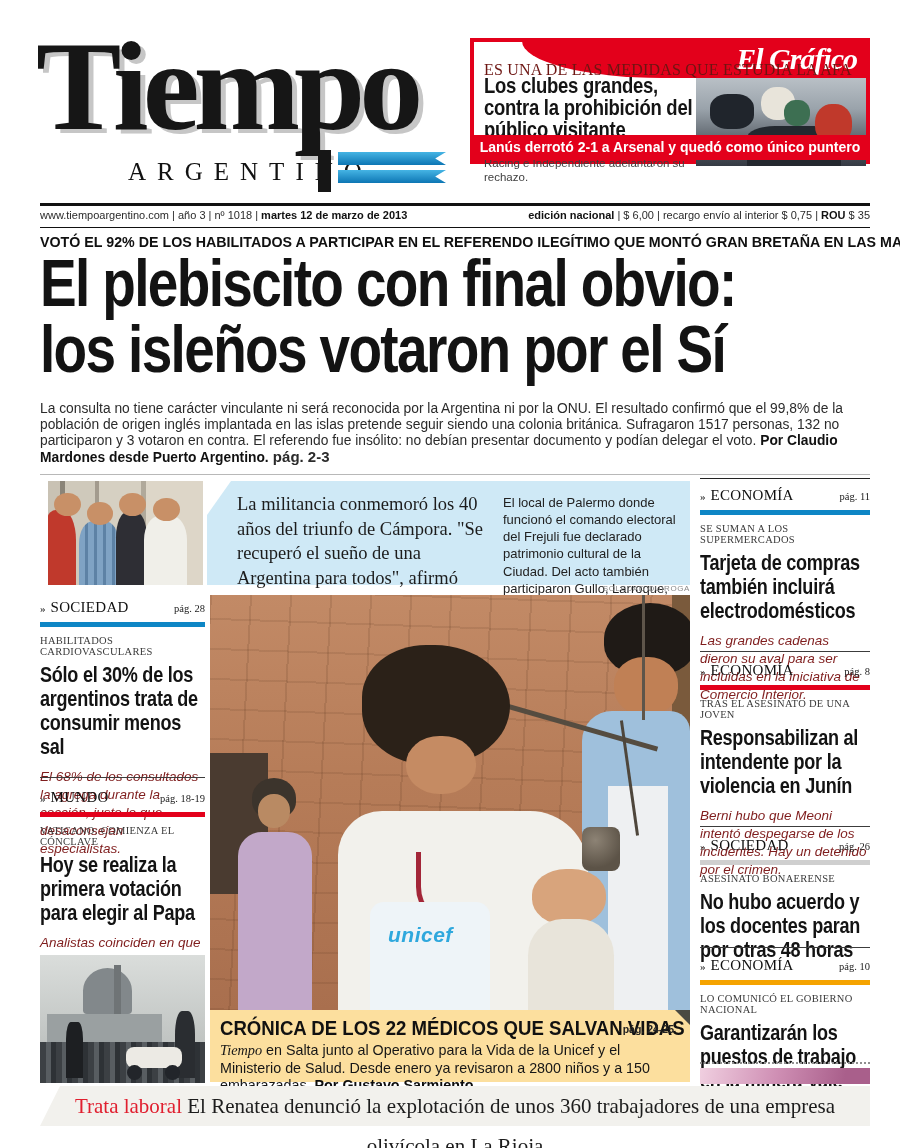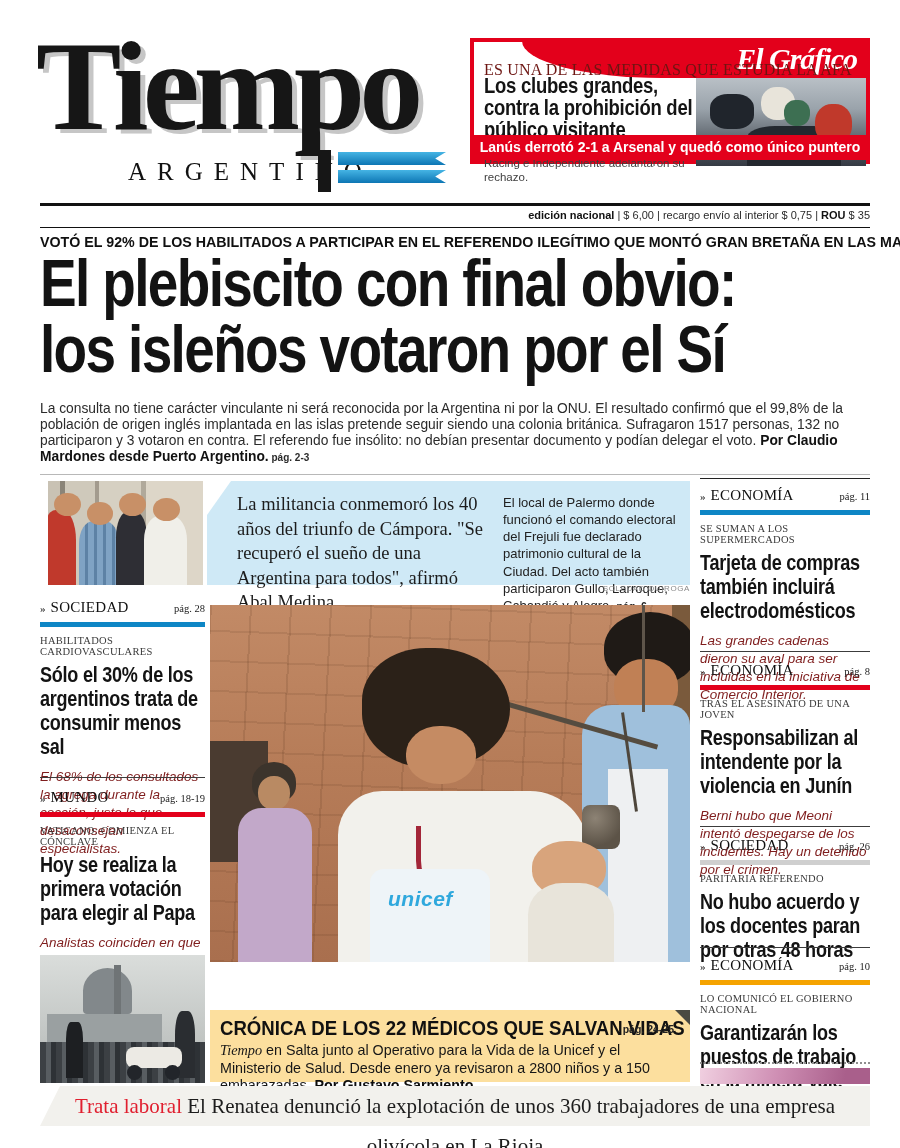--- a/index.html
+++ b/index.html
@@ -51,21 +51,21 @@
 
   
   .mkick{left:40px;top:233px;width:830px;font-weight:bold;font-size:15px;color:#101010;}
   .mkick .cxk{display:block;width:874px;transform:scaleX(.95);transform-origin:0 0;white-space:nowrap;}
   .mhl{left:40px;top:250px;width:830px;font-weight:bold;color:#131313;}
   .mhl .cxh{display:block;width:1012px;transform:scaleX(.82);transform-origin:0 0;
     font-size:67px;line-height:.98;letter-spacing:-2px;}
   .mhl .cxh span{display:block;white-space:nowrap;}
   .mlead{left:40px;top:401px;width:830px;font-size:13.8px;line-height:16px;color:#2b2b2b;}
   .mlead b{color:#111;}
-  .mlead .pgref{font-size:10px;font-weight:bold;}
+  .mlead .pgref{font-size:15px;font-weight:bold;}
   .rule-lead{left:40px;top:474px;width:830px;height:1px;background:#b8b8b8;}
 
   
   .mil-photo{left:48px;top:481px;width:155px;height:104px;overflow:hidden;
     background:linear-gradient(90deg,#c9c2b4 0 8%,#8a8478 8% 11%,#cfc9bb 11% 30%,#a39b8e 30% 33%,
       #d6d0c2 33% 60%,#b0a99b 60% 63%,#ddd6c8 63% 100%);}
   .mp-red{position:absolute;left:-4%;top:28%;width:22%;height:72%;background:#c0392c;border-radius:40% 40% 0 0;}
   .mp-plaid{position:absolute;left:20%;top:38%;width:26%;height:62%;background:
     repeating-linear-gradient(90deg,#7fa3c4 0 6px,#5d82a5 6px 9px),
     repeating-linear-gradient(0deg,rgba(255,255,255,.25) 0 5px,transparent 5px 10px);border-radius:35% 35% 0 0;}
@@ -110,22 +110,22 @@
     repeating-linear-gradient(90deg,#3c4044 0 6px,#585d61 6px 11px,#2e3236 11px 16px);}
   .vat-w{position:absolute;left:16%;top:52%;width:10%;height:44%;background:#1d1f22;border-radius:30% 30% 0 0;}
   .vat-m{position:absolute;left:82%;top:44%;width:12%;height:52%;background:#2a2d31;border-radius:35% 35% 0 0;}
   .vat-moped{position:absolute;left:52%;top:72%;width:34%;height:16%;background:#eceae4;border-radius:8px;}
   .vat-wh1,.vat-wh2{position:absolute;top:86%;width:9%;height:12%;background:#22252a;border-radius:50%;}
   .vat-wh1{left:53%;} .vat-wh2{left:76%;}
 
   
   .credit{left:210px;top:584px;width:480px;text-align:right;font-size:8px;color:#8a8a8a;
     letter-spacing:.6px;}
-  .main-photo{left:210px;top:595px;width:480px;height:357px;overflow:hidden;
-    background:linear-gradient(180deg,#c28a66 0%,#b67c58 45%,#a96f4e 100%);margin-top:10px;}
+  .main-photo{left:210px;top:595px;width:480px;height:415px;overflow:hidden;
+    background:linear-gradient(180deg,#c28a66 0%,#b67c58 45%,#a96f4e 100%);}
   .wall-tex{position:absolute;inset:0;background:
     repeating-linear-gradient(93deg,rgba(60,30,10,.12) 0 2px,transparent 2px 40px),
     repeating-linear-gradient(2deg,rgba(60,30,10,.10) 0 2px,transparent 2px 30px);}
   .doorway{position:absolute;left:0;top:38%;width:58px;height:34%;background:#4a3b30;}
   .ow-hair{position:absolute;left:42px;top:44%;width:44px;height:40px;background:#3c342c;border-radius:50% 50% 40% 40%;}
   .ow-face{position:absolute;left:48px;top:48%;width:32px;height:34px;background:#b98a63;border-radius:48%;}
   .ow-body{position:absolute;left:28px;top:57%;width:74px;height:43%;background:#c2a8c9;border-radius:24px 24px 0 0;}
   .dr-hair{position:absolute;left:152px;top:12%;width:148px;height:120px;background:#2b2118;
     border-radius:46% 54% 52% 48%;}
   .dr-face{position:absolute;left:196px;top:34%;width:70px;height:58px;background:#c58b63;border-radius:48%;}
@@ -201,20 +201,21 @@
     <div class="gkick">ES UNA DE LAS MEDIDAS QUE ESTUDIA LA AFA</div>
     <div class="ghl">
         <span class="cx">Los clubes grandes, contra la prohibición del  público visitante</span>
       </div>
     <div class="gdek">Dirigentes de Boca, River, San Lorenzo, Racing e Independiente adelantaron su rechazo.</div>
     <div class="gbanner"><span>Lanús derrotó 2-1 a Arsenal y quedó como único puntero del torneo</span></div>
   </div>
 
   <div class="abs dl-rt"></div>
   <div class="abs dl-row">
+    <span class="dl-left"><span>www.tiempoargentino.com | año 3 | nº 1018 | </span><b>martes 12 de marzo de 2013</b></span>
     <span class="dl-right"><b>edición nacional</b><span> | $ 6,00 | recargo envío al interior $ 0,75 | </span><b>ROU</b><span> $ 35</span></span>
   </div>
   <div class="abs dl-rb"></div>
 
   <div class="abs mkick">
       <span class="cxk">VOTÓ EL 92% DE LOS HABILITADOS A PARTICIPAR EN EL REFERENDO ILEGÍTIMO QUE MONTÓ GRAN BRETAÑA EN LAS MALVINAS</span>
     </div>
   <div class="abs mhl">
     <div class="cxh">
       <span>El plebiscito con final obvio:</span>
@@ -340,21 +341,21 @@
     <p class="body">Berni hubo que Meoni intentó despegarse de los incidentes. Hay un detenido por el crimen.</p>
   </div>
   <div class="hr" style="left:700px;top:826px;width:170px;"></div>
 
   <div class="art rcol" style="top:836px;">
     <div class="art-head">
       <span><span class="marker">»</span><span class="sec">SOCIEDAD</span></span>
       <span class="pg">pág. 26</span>
     </div>
     <div class="bar" style="background-color: rgb(207, 207, 207);"></div>
-    <div class="kick">PARITARIA REFERENDO</div>
+    <div class="kick">ASESINATO BONAERENSE</div>
     <h3 class="hl">
         <span class="cx">No hubo acuerdo y los docentes paran por otras 48 horas</span>
       </h3>
   </div>
   <div class="hr" style="left:700px;top:947px;width:170px;"></div>
 
   <div class="art rcol" style="top:956px;">
     <div class="art-head">
       <span><span class="marker">»</span><span class="sec">ECONOMÍA</span></span>
       <span class="pg">pág. 10</span>

